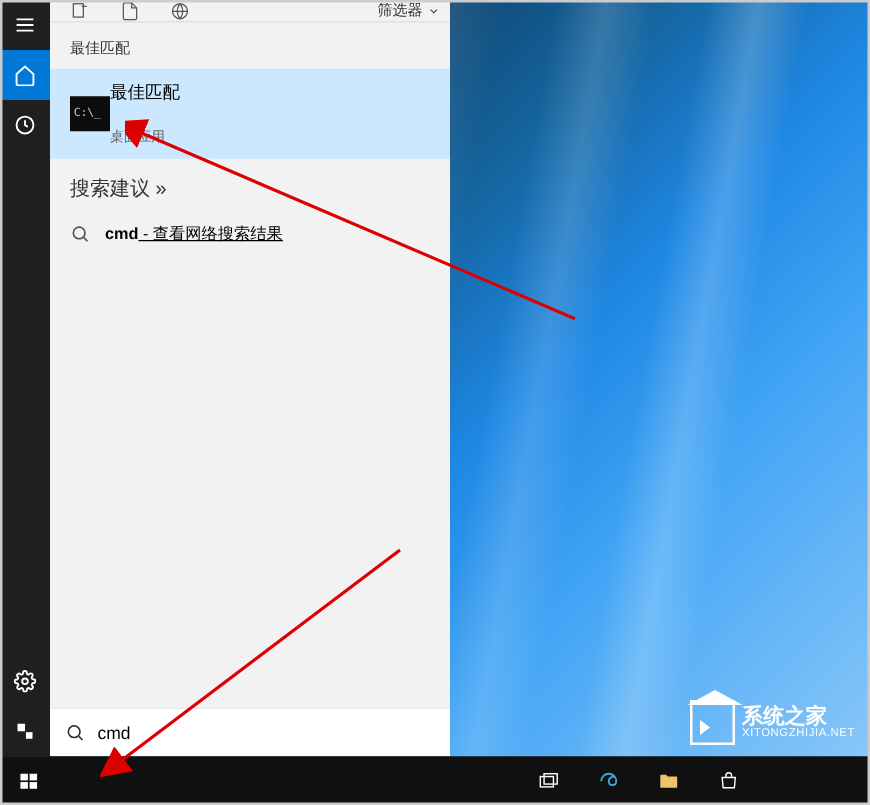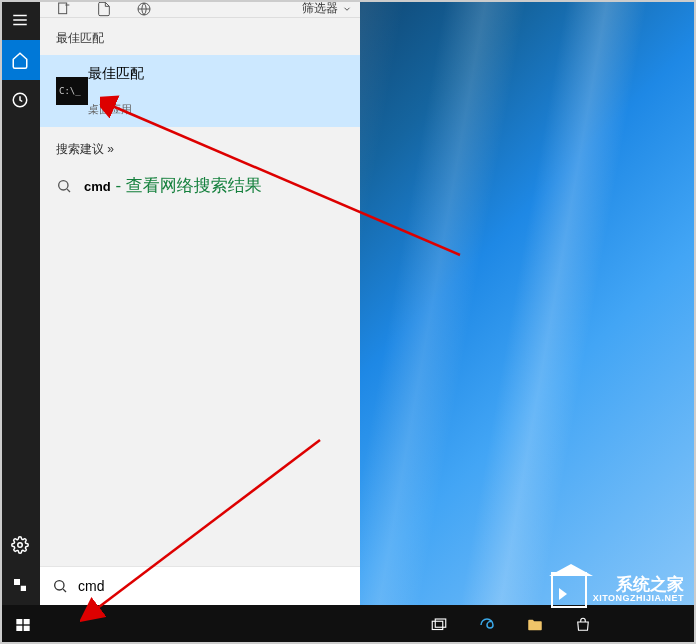--- a/index.html
+++ b/index.html
@@ -58,29 +58,29 @@
     }
     .cmd-icon {
       width: 32px; height: 28px; background: #0c0c0c; margin-right: 0;
       display: flex; align-items: center; padding-left: 3px;
     }
     .cmd-icon-text { color: #ccc; font-size: 9px; font-family: Consolas, monospace; }
     .match-title { font-size: 14px; color: #000; }
     .match-sub { font-size: 11px; color: #666; margin-top: 19px; }
 
     .suggest-header {
-      padding: 14px 16px 8px; font-size: 12px; color: #333;
+      padding: 14px 16px 8px; font-size: 16px; color: #333;
     }
     .suggest-item {
       display: flex; align-items: center; padding: 8px 16px; cursor: pointer;
     }
     .suggest-item svg { width: 16px; height: 16px; color: #555; margin-right: 12px; }
     .suggest-text { font-size: 13px; }
     .suggest-text .bold { font-weight: 600; }
-    .suggest-hint { color: #15803d; font-size: 17px; }
+    .suggest-hint { color: #000000; font-size: 13px; text-decoration: underline; }
 
     .search-box {
       position: absolute; left: 40px; bottom: 39px; width: 320px; height: 39px;
       background: #fff; display: flex; align-items: center; padding: 0 12px;
       border-top: 1px solid #e5e5e5;
     }
     .search-box svg { width: 16px; height: 16px; color: #333; margin-right: 10px; }
     .search-input {
       border: none; outline: none; font-size: 14px; flex: 1; background: transparent;
       font-family: inherit;
@@ -94,39 +94,39 @@
       width: 46px; height: 39px; display: flex; align-items: center; justify-content: center;
       color: #fff; cursor: pointer;
     }
     .tb-btn svg { width: 18px; height: 18px; }
     .start-btn svg { width: 16px; height: 16px; }
     .tb-icons-right { margin-left: 370px; display: flex; gap: 2px; }
 
     .arrow { position: absolute; pointer-events: none; }
 
     .watermark {
-      position: absolute; right: 12px; bottom: 36px;
-      display: flex; align-items: center; color: #fff; text-align: right;
+      position: absolute; right: 12px; bottom: 48px;
+      display: flex; align-items: center; color: #fff;
     }
     .watermark-logo {
       width: 36px; height: 36px; border: 2px solid #fff; position: relative;
       margin-right: 6px;
     }
     .watermark-logo::before {
       content: ""; position: absolute; left: 6px; top: 14px;
       border-left: 8px solid #fff; border-top: 6px solid transparent; border-bottom: 6px solid transparent;
     }
     .watermark-roof {
       position: absolute; top: -10px; left: -4px; width: 0; height: 0;
       border-left: 22px solid transparent; border-right: 22px solid transparent;
       border-bottom: 12px solid #fff;
     }
     .watermark-text { line-height: 1.1; }
     .watermark-text .main { font-size: 17px; font-weight: bold; }
-    .watermark-text .url { font-size: 9px; letter-spacing: 0.5px; font-weight: bold; }
+    .watermark-text .url { font-size: 9px; letter-spacing: 0.5px; }
   </style>
 </head>
 <body>
 
 <div class="light-rays"></div>
 
 <div class="left-rail">
   <div class="rail-icon">
     <svg viewBox="0 0 24 24" fill="none" stroke="currentColor" stroke-width="2">
         <line x1="3" y1="6" x2="21" y2="6"></line>

